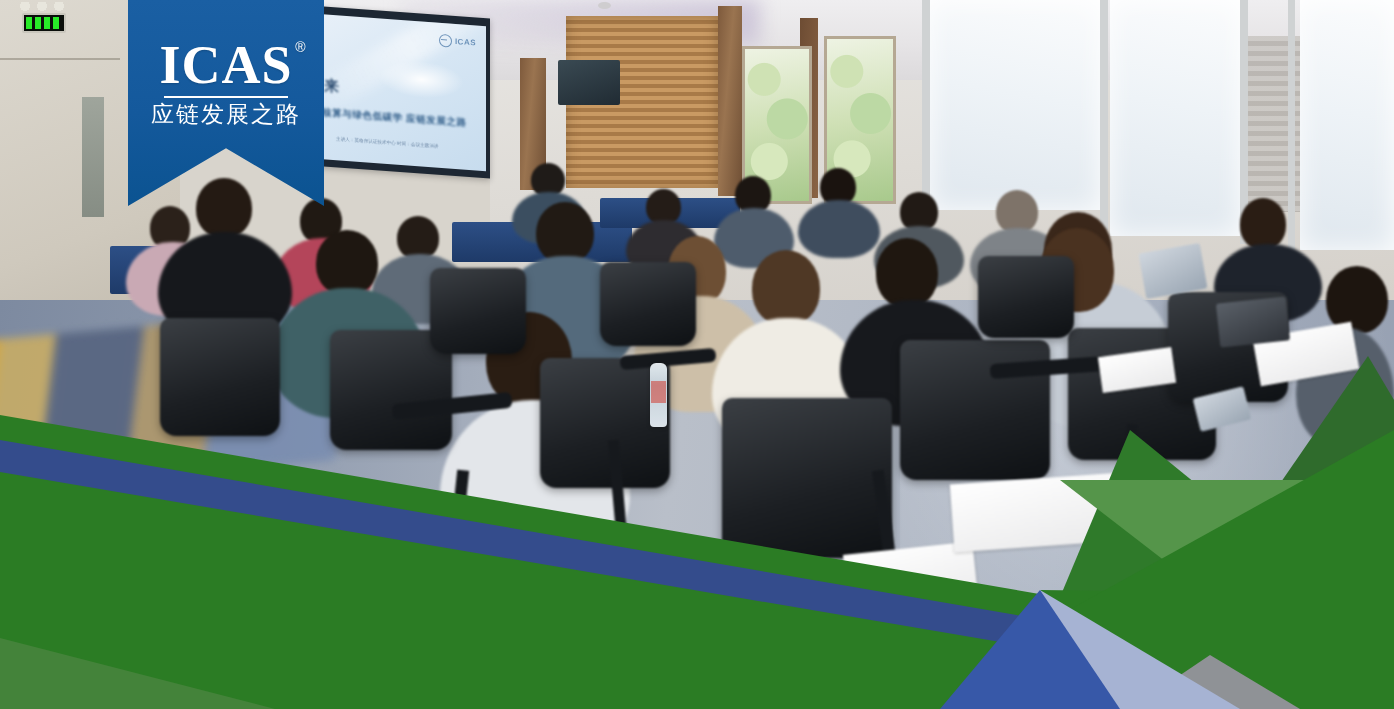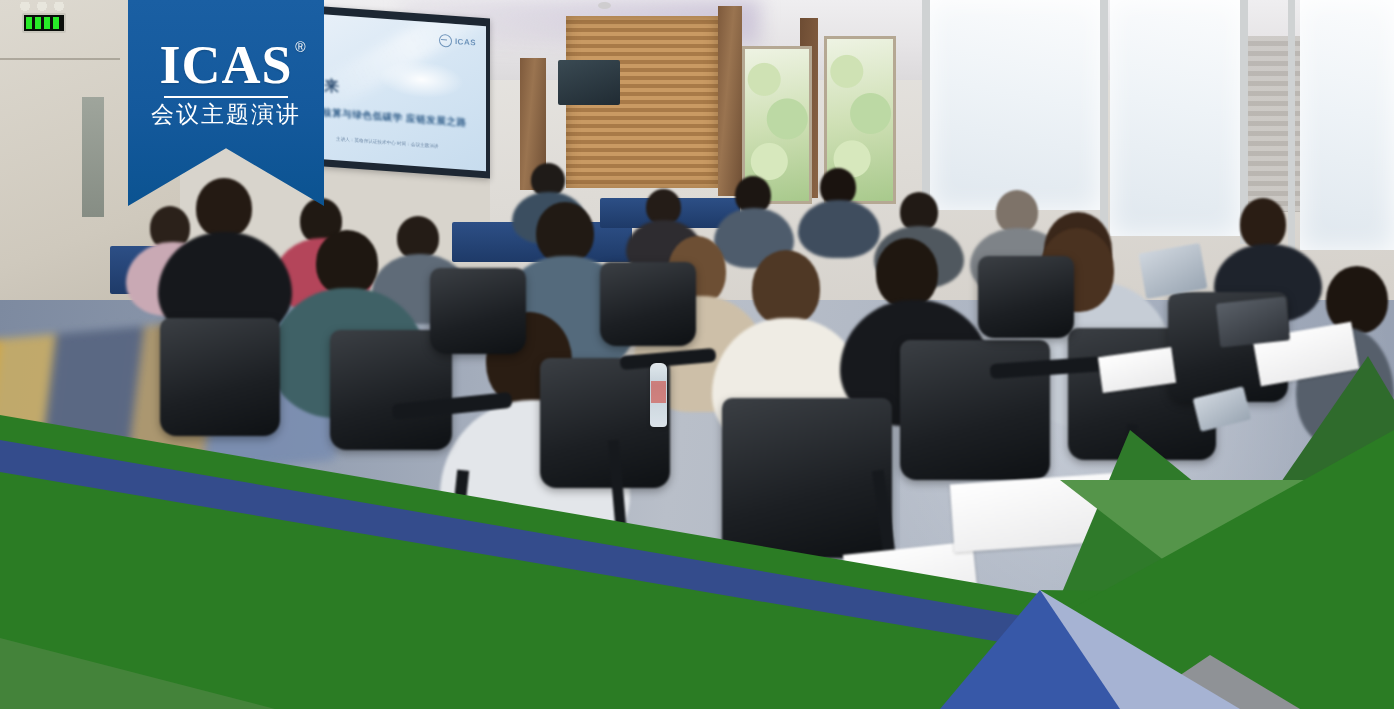--- a/index.html
+++ b/index.html
@@ -535,21 +535,21 @@
     <div class="tablet" style="left:1218px;top:300px;width:70px;height:44px;transform:rotate(-6deg);background:linear-gradient(160deg,#5a6068,#2e3238);"></div>
 
   </div>
 
   <div class="banner">
     <div class="logo-wrap">
       <div class="logo-icas">
         <span>ICAS</span><span class="logo-reg">®</span>
       </div>
       <div class="logo-rule"></div>
-      <div class="logo-cn">会议主题演讲</div>
+      <div class="logo-cn">应链发展之路</div>
     </div>
   </div>
 
   <div class="geo">
     <div class="g-green-band"></div>
     <div class="g-blue-band"></div>
     <div class="g-green-main"></div>
 
     <div class="g-r-darkgreen"></div>
     <div class="g-r-tri-a"></div>

